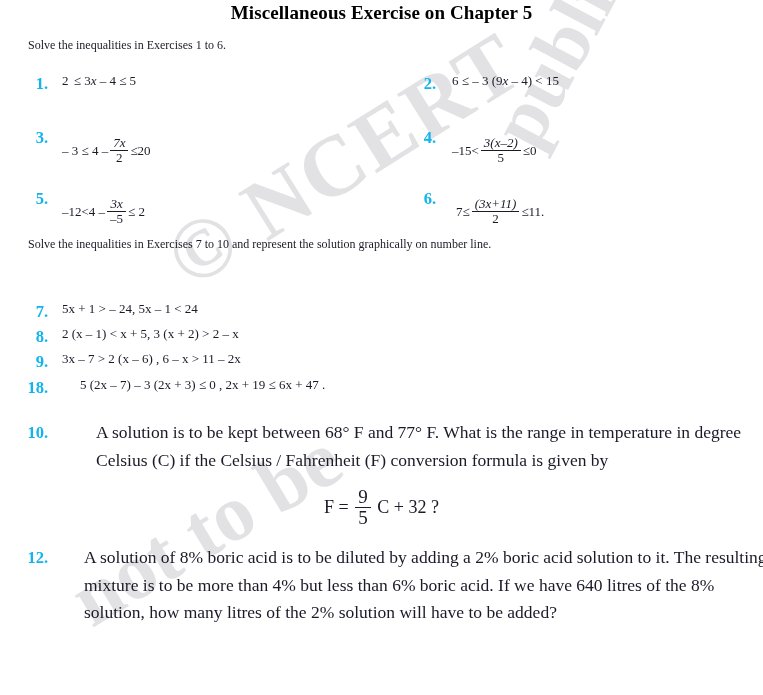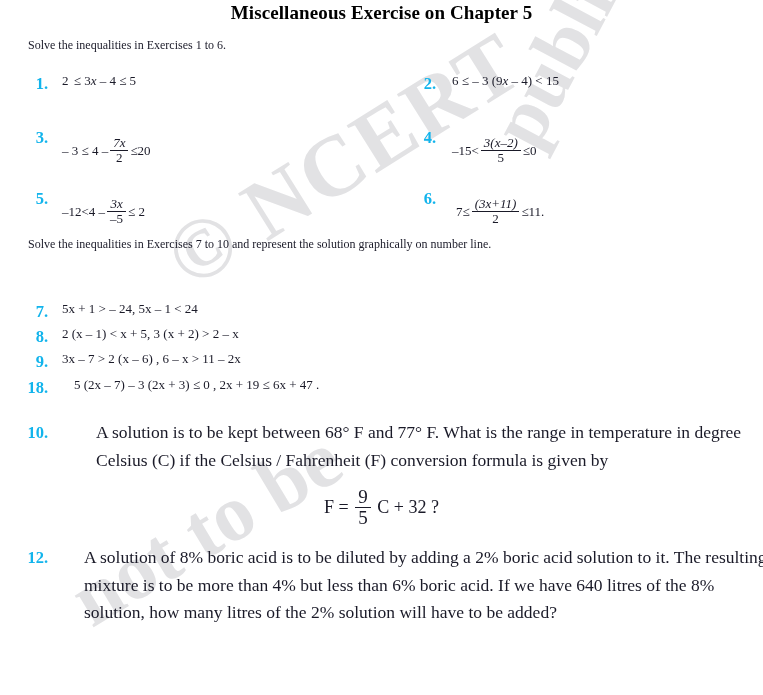--- a/index.html
+++ b/index.html
@@ -171,21 +171,21 @@
   <div class="abs qnum" style="left:24px; top:302px; width:24px;">7.</div>
   <div class="abs qbody" style="left:62px; top:300px;">5x + 1 &gt; – 24,   5x – 1 &lt; 24</div>
 
   <div class="abs qnum" style="left:24px; top:327px; width:24px;">8.</div>
   <div class="abs qbody" style="left:62px; top:325px;">2 (x – 1) &lt; x + 5,   3 (x + 2) &gt; 2 – x</div>
 
   <div class="abs qnum" style="left:24px; top:352px; width:24px;">9.</div>
   <div class="abs qbody" style="left:62px; top:350px;">3x – 7 &gt; 2 (x – 6) ,   6 – x &gt; 11 – 2x</div>
 
   <div class="abs qnum" style="left:16px; top:378px; width:32px;">18.</div>
-  <div class="abs qbody" style="left:74px; top:376px;">5 (2x – 7)  – 3  (2x + 3) ≤ 0 ,    2x + 19  ≤ 6x + 47 .</div>
+  <div class="abs qbody" style="left:80px; top:376px;">5 (2x – 7)  – 3  (2x + 3) ≤ 0 ,    2x + 19  ≤ 6x + 47 .</div>
 
   <div class="abs qnum" style="left:16px; top:423px; width:32px;">10.</div>
   <div class="abs qpara" style="left:62px; top:419px; width:676px;">A solution is to be kept between 68° F and 77° F. What is the range in temperature in degree Celsius (C) if the Celsius / Fahrenheit (F) conversion formula is given by</div>
 
   <div class="abs" id="formula-11">
     <span>F =</span>
     <span class="frac"><span class="num">9</span><span class="den">5</span></span>
     <span>C + 32 ?</span>
   </div>
 

